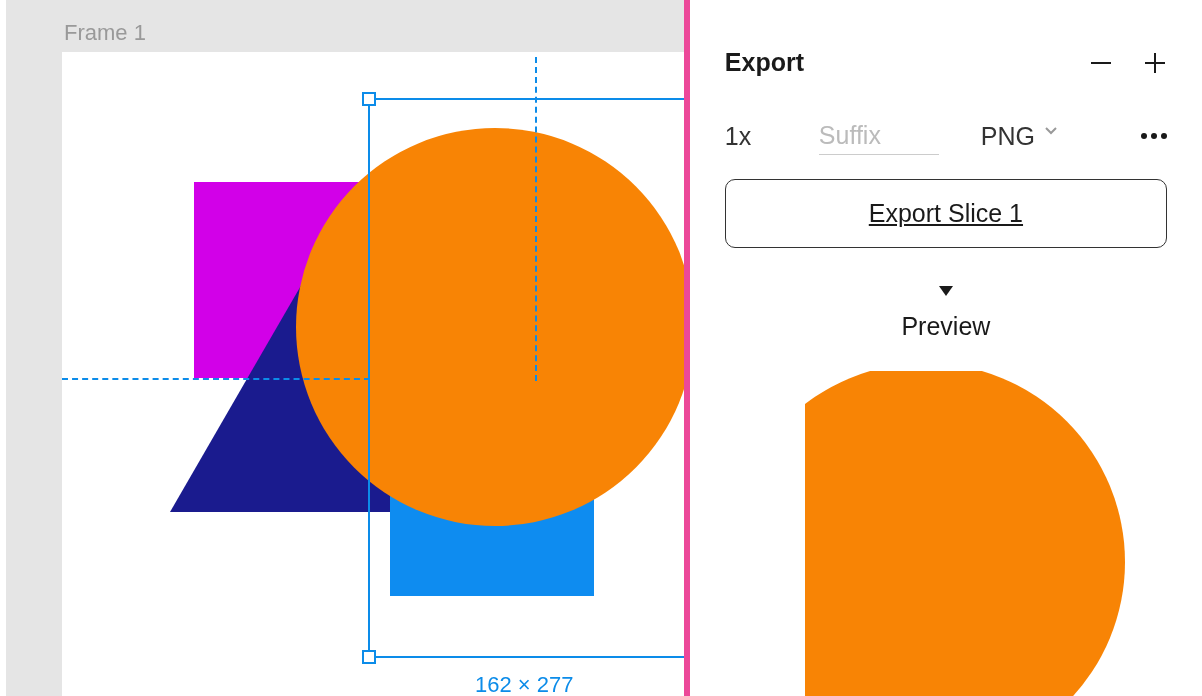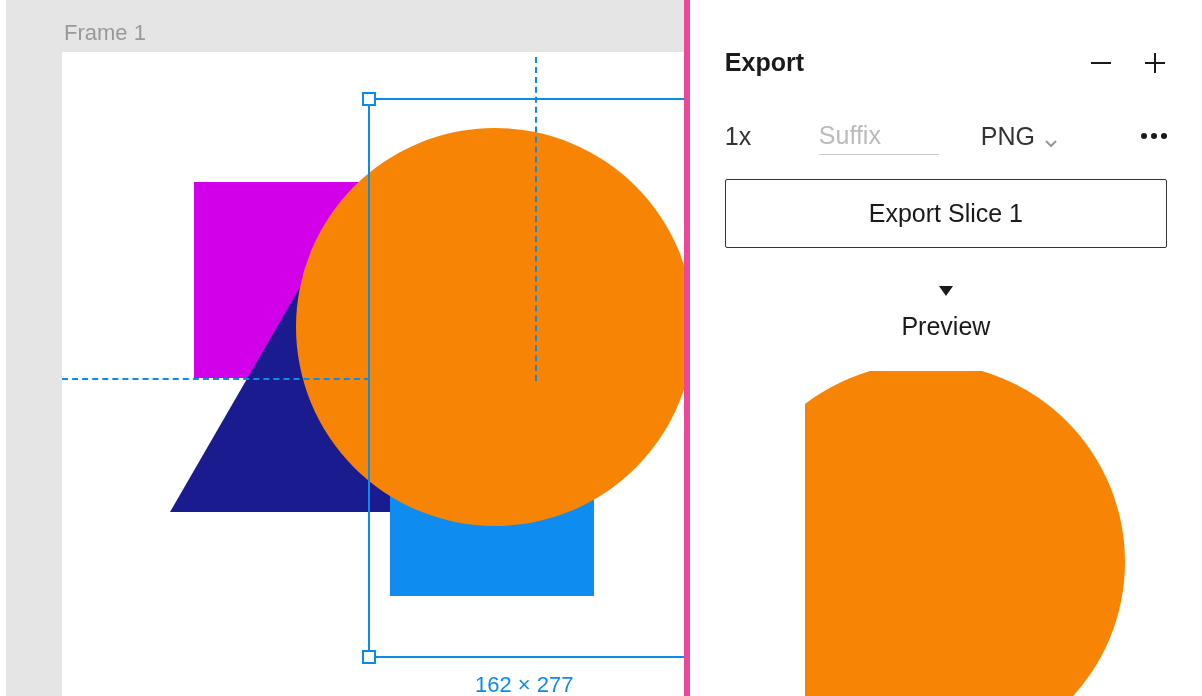--- a/index.html
+++ b/index.html
@@ -164,21 +164,21 @@
       color: #0f766e;
       width: 120px;
       padding: 4px 0;
       background: transparent;
     }
     .suffix-input::placeholder {
       color: #bbb;
     }
     .format-select {
       display: flex;
-      align-items: flex-end;
+      align-items: flex-start;
       gap: 8px;
       font-size: 25px;
       color: #333;
       cursor: pointer;
       margin-left: auto;
       margin-right: 40px;
     }
     .more-dots {
       display: flex;
       gap: 4px;
@@ -187,26 +187,27 @@
     .more-dots span {
       width: 6px;
       height: 6px;
       background: #1a1a1a;
       border-radius: 50%;
     }
     .export-button {
       width: 100%;
       padding: 19px 0;
       border: 1.5px solid #333;
-      border-radius: 2px;
+      border-radius: 10px;
       background: #fff;
       font-size: 25px;
       color: #1a1a1a;
       cursor: pointer;
       margin-bottom: 36px;
+      text-decoration: underline;
     }
     .preview-header {
       display: flex;
       align-items: center;
       gap: 14px;
       font-size: 25px;
       color: #1a1a1a;
       margin-bottom: 30px;
       flex-direction: column;
     }

